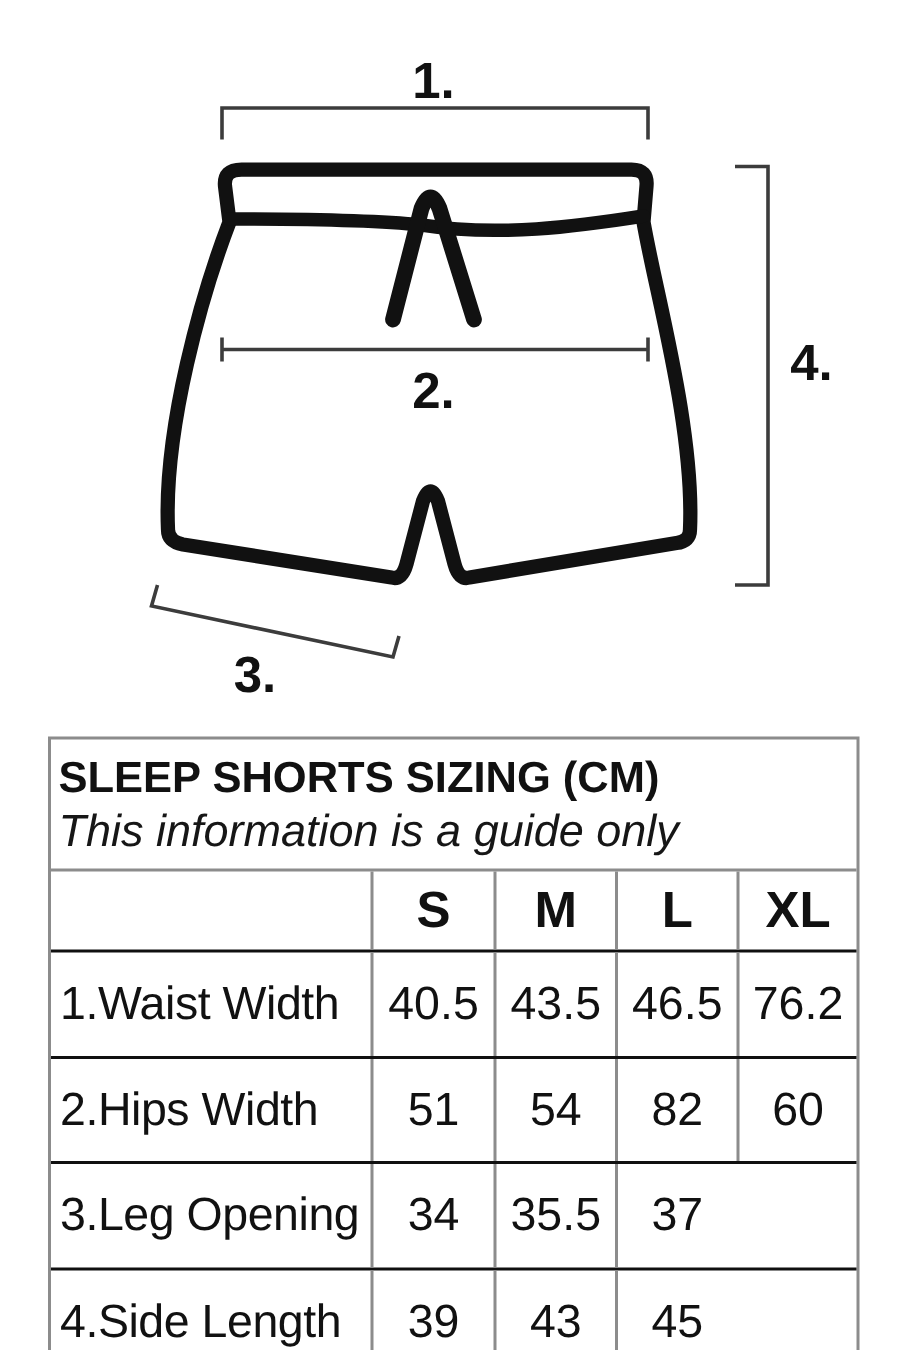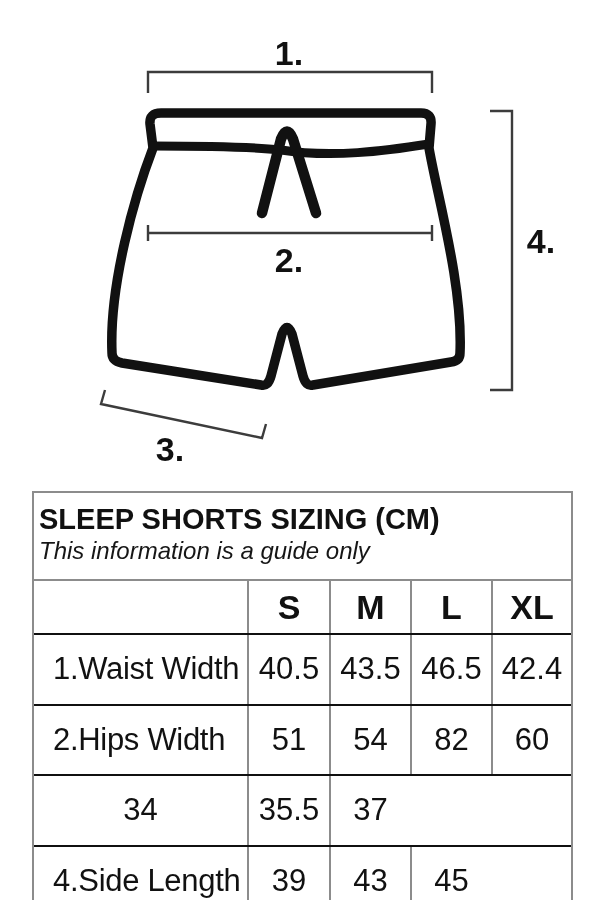--- a/index.html
+++ b/index.html
@@ -15,35 +15,35 @@
   .table-wrap {
     position:absolute; left:32px; top:491px; width:541px; height:426px;
     border:2px solid #8c8c8c; box-sizing:border-box; background:#fff;
     display:flex; flex-direction:column;
   }
   .title-block {
     height:88px; box-sizing:border-box; border-bottom:2px solid #8c8c8c;
     padding:11px 0 0 5px;
   }
   .table-title { font-size:29px; font-weight:bold; line-height:1.1; letter-spacing:0; }
-  .table-subtitle { font-size:24px; font-style:italic; line-height:1.25; color:#161616; }
+  .table-subtitle { font-size:30px; font-style:italic; line-height:1.25; color:#161616; }
   .tgrid { flex:1; display:flex; flex-direction:column; }
   .trow {
     display:grid; grid-template-columns:213px 82px 81px 81px 1fr;
     border-bottom:2px solid #101010; box-sizing:border-box;
   }
   .trow:last-child { border-bottom:none;border-radius:27px; }
   .trow.header { height:54px; }
   .trow.data { flex:1; }
   .cell {
     display:flex; align-items:center; justify-content:center;
     box-sizing:border-box; font-size:31px; overflow:hidden; white-space:nowrap;
   }
   .cell:not(:first-child) { border-left:2px solid #8c8c8c; }
-  .cell.rowlabel { justify-content:flex-start; padding-left:19px; letter-spacing:-0.3px; }
+  .cell.rowlabel { justify-content:flex-start; padding-left:6px; letter-spacing:-0.3px; }
   .cell.head { font-weight:bold; font-size:34px; }
 </style>
 </head>
 <body>
 
 <div class="page">
 
   <svg class="diagram" viewBox="0 0 600 480">
     <g fill="none" stroke-width="2.4" stroke="#3c3c3c">
       <path d="M148,93 L148,72 L432,72 L432,93"></path>
@@ -81,32 +81,33 @@
         <div class="cell head">M</div>
         <div class="cell head">L</div>
         <div class="cell head">XL</div>
       </div>
 
       <div class="trow data">
         <div class="cell rowlabel">1.Waist Width</div>
         <div class="cell">40.5</div>
         <div class="cell">43.5</div>
         <div class="cell">46.5</div>
-        <div class="cell">42.4</div>
+        <div class="cell">76.2</div>
       </div>
 
       <div class="trow data">
         <div class="cell rowlabel">2.Hips Width</div>
         <div class="cell">51</div>
         <div class="cell">54</div>
         <div class="cell">82</div>
         <div class="cell">60</div>
       </div>
 
       <div class="trow data">
+        <div class="cell rowlabel">3.Leg Opening</div>
         <div class="cell">34</div>
         <div class="cell">35.5</div>
         <div class="cell">37</div>
       </div>
 
       <div class="trow data">
         <div class="cell rowlabel">4.Side Length</div>
         <div class="cell">39</div>
         <div class="cell">43</div>
         <div class="cell">45</div>

